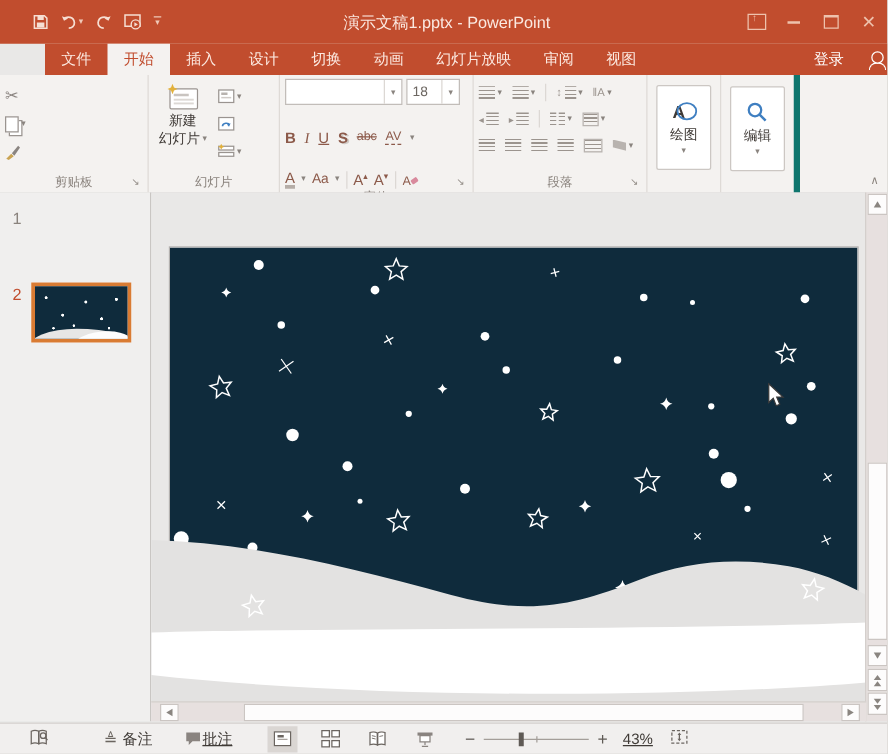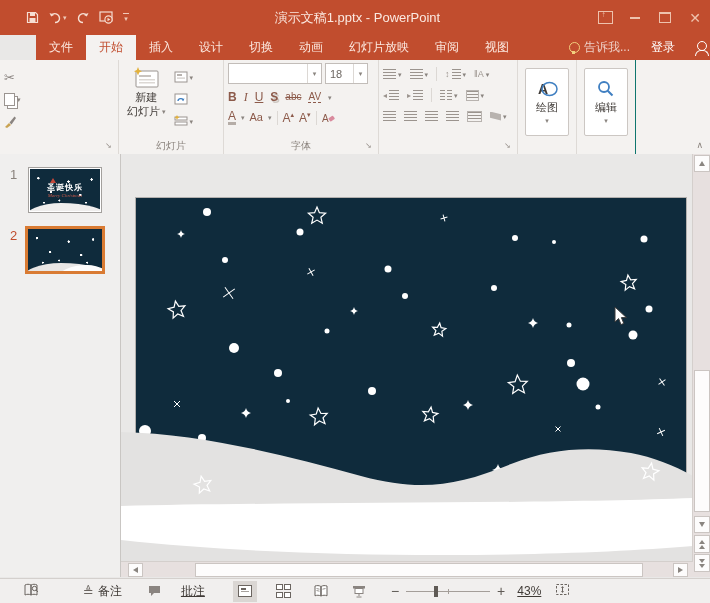--- a/index.html
+++ b/index.html
@@ -168,24 +168,20 @@
     <div class="tab">文件</div>
     <div class="tab active">开始</div>
     <div class="tab">插入</div>
     <div class="tab">设计</div>
     <div class="tab">切换</div>
     <div class="tab">动画</div>
     <div class="tab">幻灯片放映</div>
     <div class="tab">审阅</div>
     <div class="tab">视图</div>
     <div class="tab-right">
-      <div class="tellme">
-        <span class="bulb"></span>
-        <span>告诉我...</span>
-      </div>
       <div class="signin">
           <span>登录</span>
         </div>
       <div class="share">
         <span class="person"></span>
         <span>共享</span>
       </div>
     </div>
   </div>
 
@@ -202,20 +198,23 @@
             <span class="cr">▾</span>
           </span>
           <span class="smallbtn">
             <svg width="13" height="13" viewBox="0 0 13 13">
                 <path d="M1 12 L5 8 L7 10 L3 13Z" fill="#c9a352"></path>
                 <path d="M5.5 7.5 L10.5 1.5 L12 3 L7.5 9.5Z" fill="#8a8480"></path>
               </svg>
           </span>
         </div>
       </div>
+      <div class="group-label">
+          <span>剪贴板</span>
+        </div>
       <span class="dlg">↘</span>
     </div>
 
     <div class="group" style="width:96px;text-align:right;">
       <div class="group-body">
         <div class="bigbtn">
           <svg width="26" height="22" viewBox="0 0 26 22">
               <rect x="3" y="4" width="22" height="16" rx="1" fill="#fff" stroke="#9a9490"></rect>
               <rect x="6" y="8" width="12" height="2" fill="#c9c4c0"></rect>
               <rect x="6" y="12" width="16" height="1.5" fill="#dcd8d4"></rect>
@@ -253,21 +252,21 @@
             <span class="cr">▾</span>
           </span>
         </div>
       </div>
       <div class="group-label">
           <span>幻灯片</span>
         </div>
     </div>
 
     <div class="group" style="width:146px;">
-      <div class="group-body" style="flex-direction:column;gap:7px;">
+      <div class="group-body" style="flex-direction:column;gap:20px;">
         <div style="display:flex;gap:3px;">
           <div class="combo" style="width:92px;">
             <span style="padding-left:4px;"></span>
             <span class="cbtn">▾</span>
           </div>
           <div class="combo" style="width:41px;">
             <span style="padding-left:4px;">18</span>
             <span class="cbtn">▾</span>
           </div>
         </div>
@@ -358,60 +357,55 @@
             </span>
           <span class="smallbtn">
               <span class="lic" style="border:1px solid #b8b3af;height:9px;"></span>
             </span>
           <span class="smallbtn">
               <span style="width:11px;height:9px;background:#b8b3af;display:inline-block;clip-path:polygon(0 0,100% 30%,100% 100%,0 70%);"></span>
               <span class="cr">▾</span>
             </span>
         </div>
       </div>
+      <div class="group-label">
+          <span>段落</span>
+        </div>
       <span class="dlg">↘</span>
     </div>
 
     <div class="group" style="width:50px;align-items:center;">
       <div class="boxbtn">
         <svg width="22" height="18" viewBox="0 0 22 18">
             <text x="2" y="14" font-size="14" fill="#3f3a36" font-weight="bold">A</text>
             <ellipse cx="13.5" cy="9" rx="7.5" ry="6.5" fill="none" stroke="#3f7fc1" stroke-width="1.5"></ellipse>
           </svg>
         <span>绘图</span>
         <span class="cr">▾</span>
       </div>
       <div class="group-label"></div>
     </div>
 
-    <div class="group" style="width:50px;align-items:center;border-right:1px solid #0f766e;">
+    <div class="group" style="width:50px;align-items:center;border-right:5px solid #0f766e;justify-content:center;">
       <div class="boxbtn">
         <svg width="20" height="18" viewBox="0 0 20 18">
             <circle cx="8" cy="7" r="5" fill="none" stroke="#3f7fc1" stroke-width="1.8"></circle>
             <line x1="11.7" y1="10.7" x2="16.5" y2="15.5" stroke="#3f7fc1" stroke-width="2"></line>
           </svg>
         <span>编辑</span>
         <span class="cr">▾</span>
       </div>
       <div class="group-label"></div>
     </div>
 
     <span class="collapse">∧</span>
   </div>
 
   <div class="panel">
     <span class="thumb-num" style="left:10px;top:13px;">1</span>
-    <div class="thumb" style="left:28px;top:13px;width:70px;height:42px;">
-      <div class="thumb-sky">
-        <span class="t1-hat"></span>
-        <div class="t1-cn">圣诞快乐</div>
-        <div class="t1-en">Merry Christmas</div>
-        <div class="thumb-snow"></div>
-      </div>
-    </div>
     <span class="thumb-num" style="left:10px;top:74px;color:#c14d2e;">2</span>
     <div class="thumb sel" style="left:25px;top:72px;width:74px;height:42px;">
       <div class="thumb-sky">
         <div class="thumb-snow" style="background:#e7e6e5;"></div>
         <div class="thumb-snow2"></div>
       </div>
     </div>
   </div>
 
   <div class="work">
@@ -523,21 +517,21 @@
           <path d="M1 2 C3 1 5 1 7 2 L7 12 C5 11 3 11 1 12 Z" fill="none" stroke="#6b6560"></path>
           <path d="M13 2 C11 1 9 1 7 2 L7 12 C9 11 11 11 13 12 Z" fill="none" stroke="#6b6560"></path>
           <circle cx="10.5" cy="5.5" r="2.2" fill="none" stroke="#6b6560"></circle>
           <line x1="12" y1="7" x2="14" y2="9" stroke="#6b6560"></line>
         </svg>
     </span>
     <span style="margin-left:44px;display:flex;align-items:center;gap:4px;">
       <span class="sb-ico">≜</span>
       <span>备注</span>
     </span>
-    <span style="margin-left:26px;display:flex;align-items:center;gap:20px;text-decoration:underline;">
+    <span style="margin-left:26px;display:flex;align-items:center;gap:1px;text-decoration:underline;">
       <svg width="13" height="12" viewBox="0 0 13 12">
           <path d="M1 1 h11 v7 h-6 l-3 3 v-3 h-2 z" fill="#8a8480"></path>
         </svg>
       <span>批注</span>
     </span>
     <span class="viewbtn active" style="margin-left:28px;">
       <span class="vico" style="width:12px;height:10px;position:relative;">
           <span style="position:absolute;left:2px;top:2px;width:5px;height:1.5px;background:#6b6560;"></span>
           <span style="position:absolute;left:2px;top:5px;width:8px;height:1px;background:#a8a29d;"></span>
         </span>

